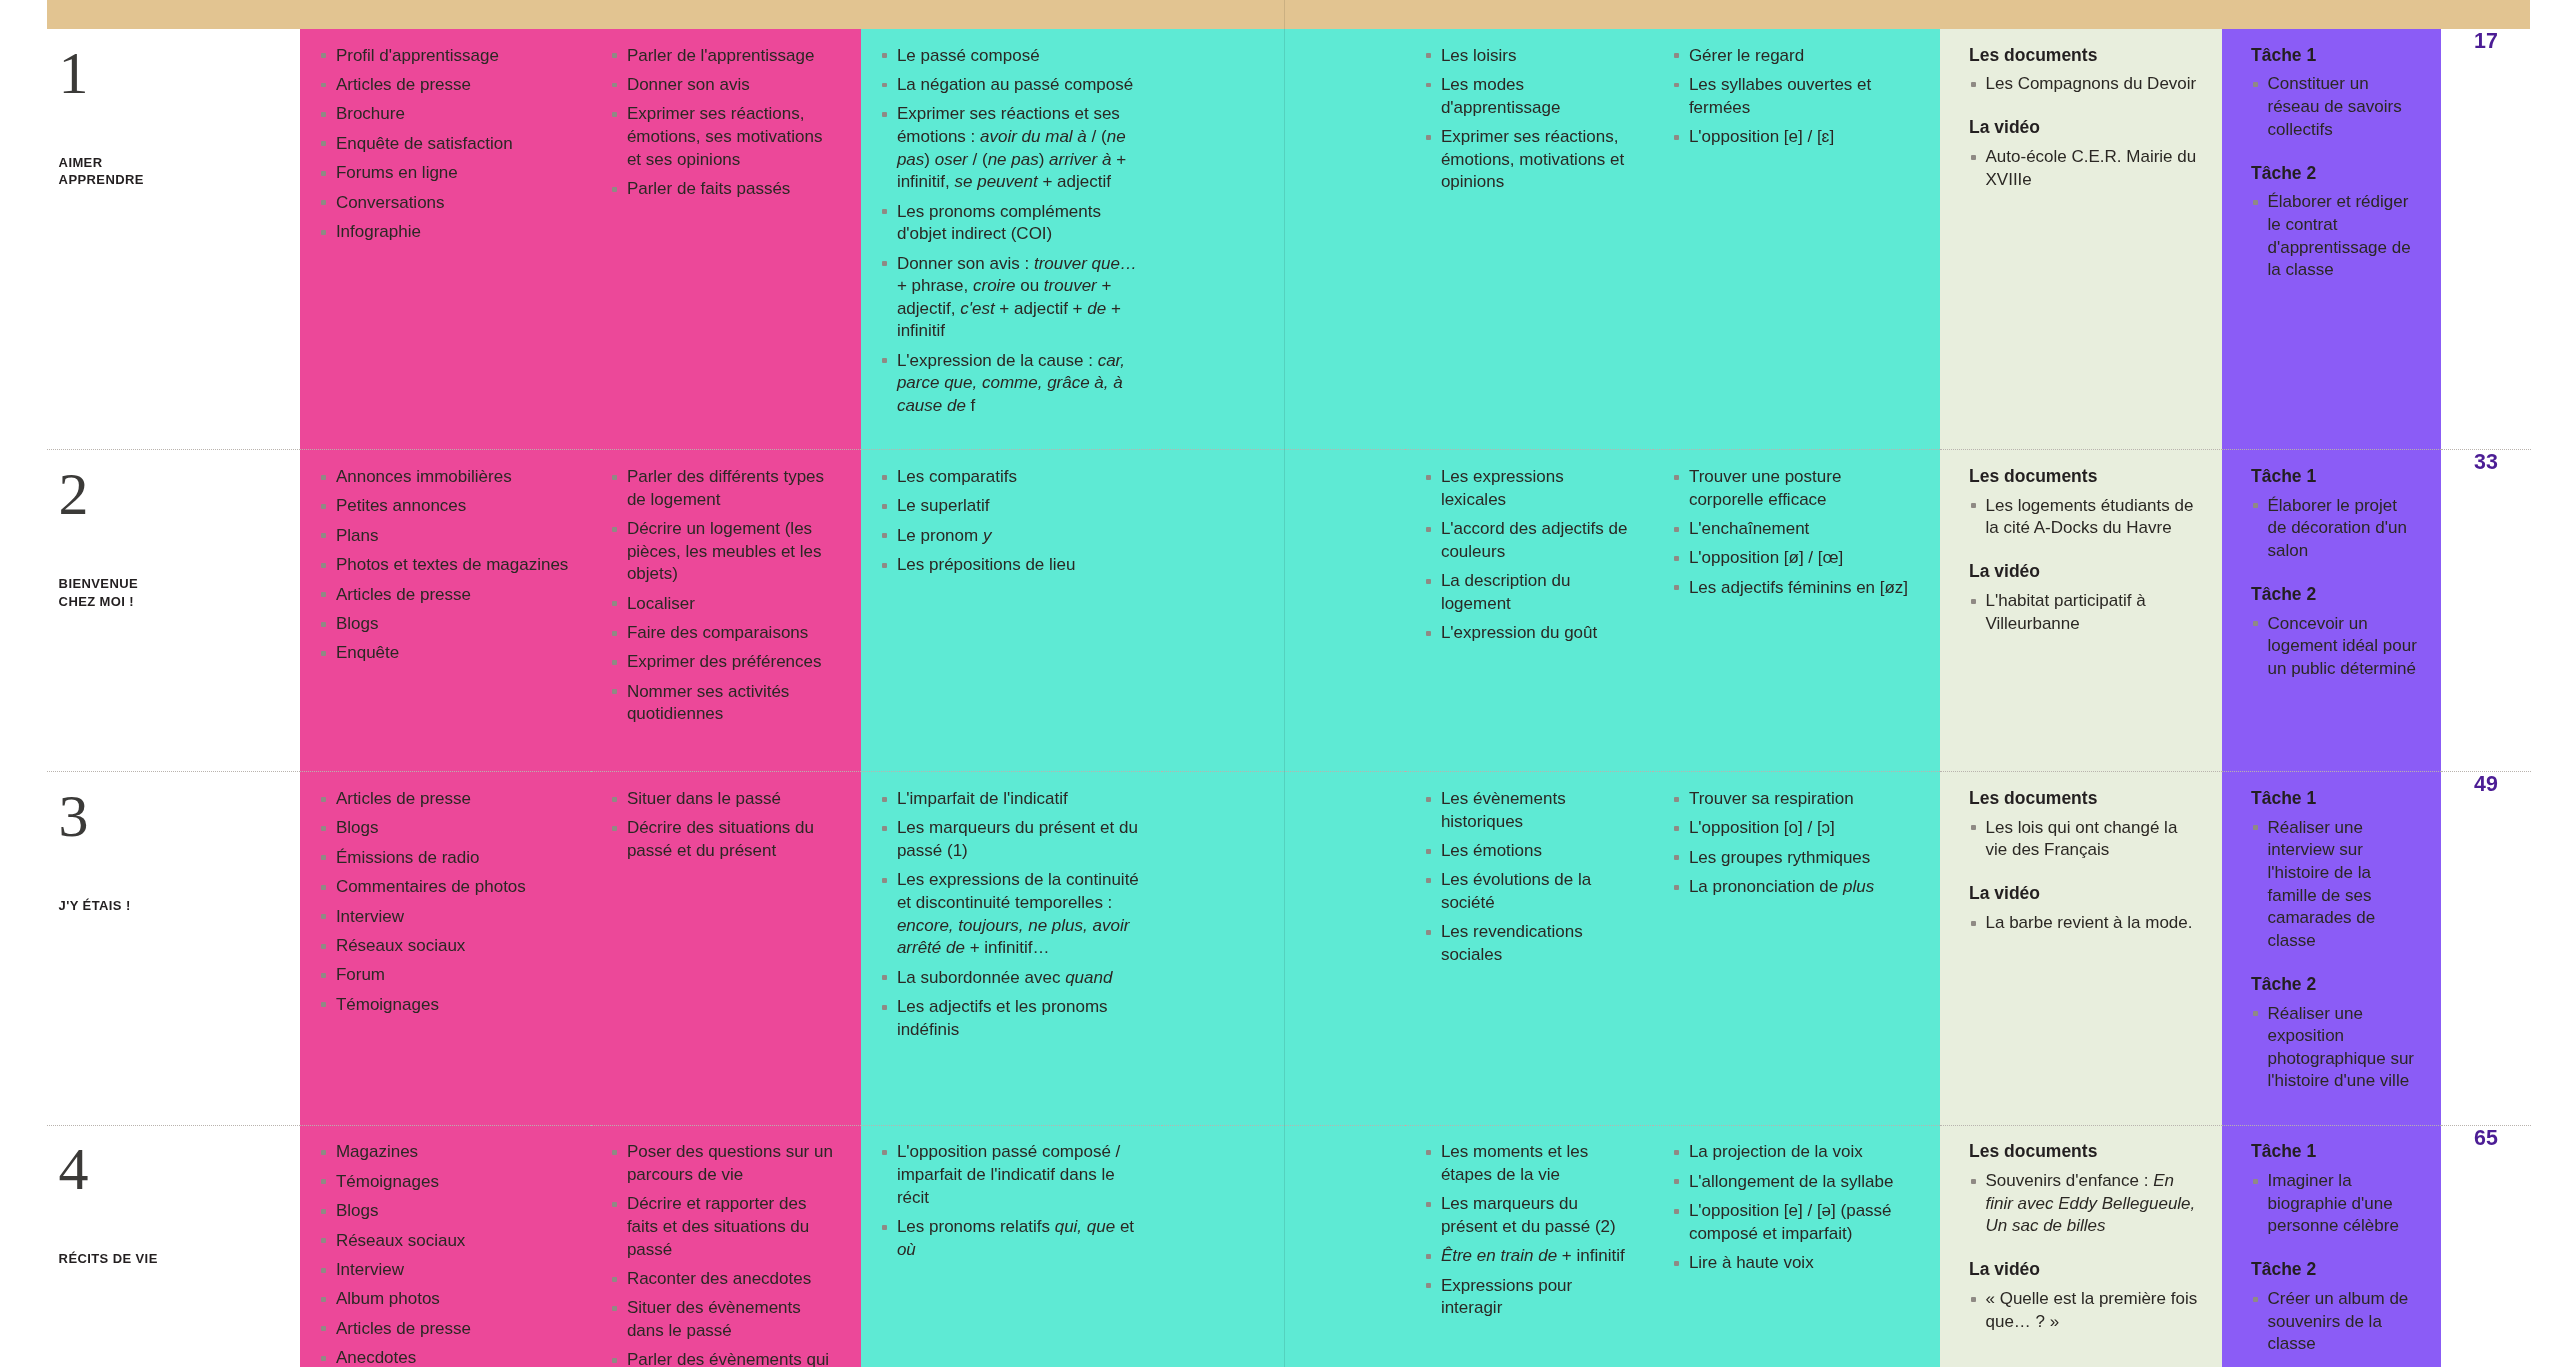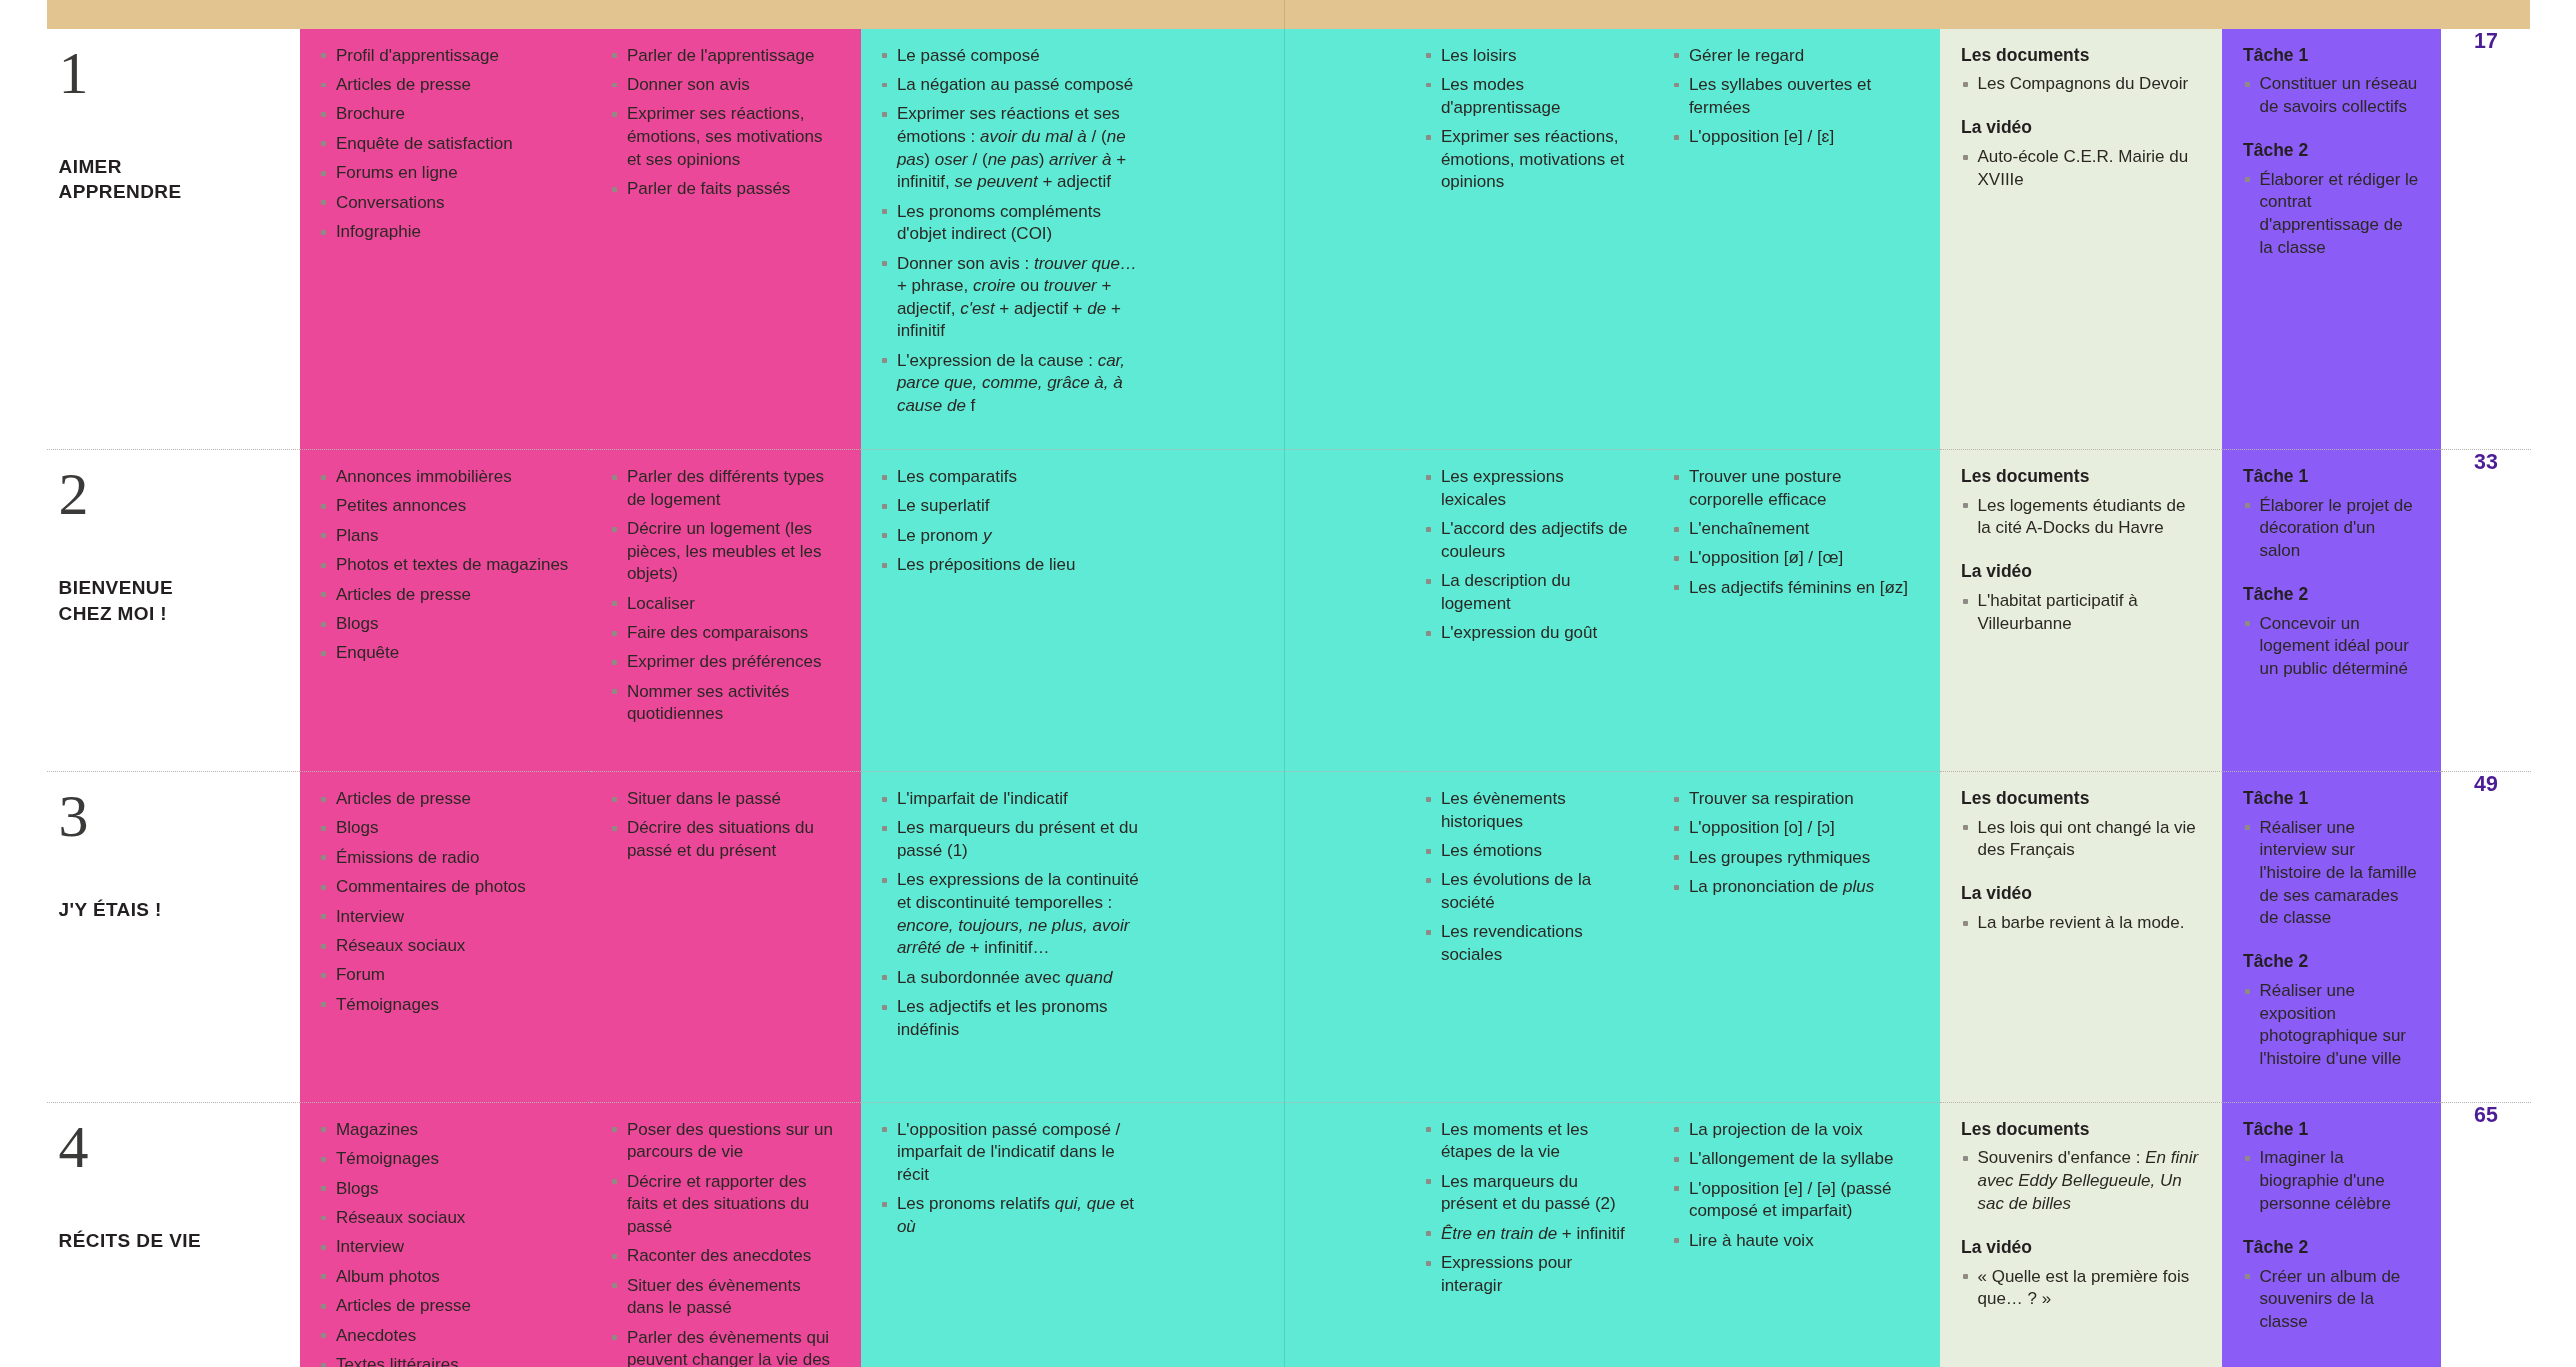--- a/index.html
+++ b/index.html
@@ -54,21 +54,21 @@
   .bg-peach{background:#5eead4;}
   .bg-green{background:#e8eedd;}
   .bg-pink{background:#8b5cf6;}
   .bg-white{background:#ffffff;}
 
   .cellpad{
     padding:15.5px 21.4px 25px 19.4px;
     box-sizing:border-box;
     min-height:321px;
   }
-  .cellpad.tight{padding-left:21px;}
+  .cellpad.tight{padding-left:29px;}
 
   
   tr.unit-row > td{
     border-top:1px dotted #b9b3ae;
   }
   tr.unit-row.first > td{
     border-top:none;
   }
 
   
@@ -80,21 +80,21 @@
     font-size:60px;
     line-height:1;
     font-weight:300;
     color:#3b3a38;
     font-family:"Liberation Serif", serif;
     letter-spacing:0px;
     margin-bottom:51px;
     padding-left:5.8px;
   }
   .unit-title{
-    font-size:19px;
+    font-size:13px;
     font-weight:bold;
     letter-spacing:0.4px;
     line-height:1.35;
     color:#231f20;
     padding-left:5.8px;
     text-transform:uppercase;
   }
 
   
   ul.bl{

